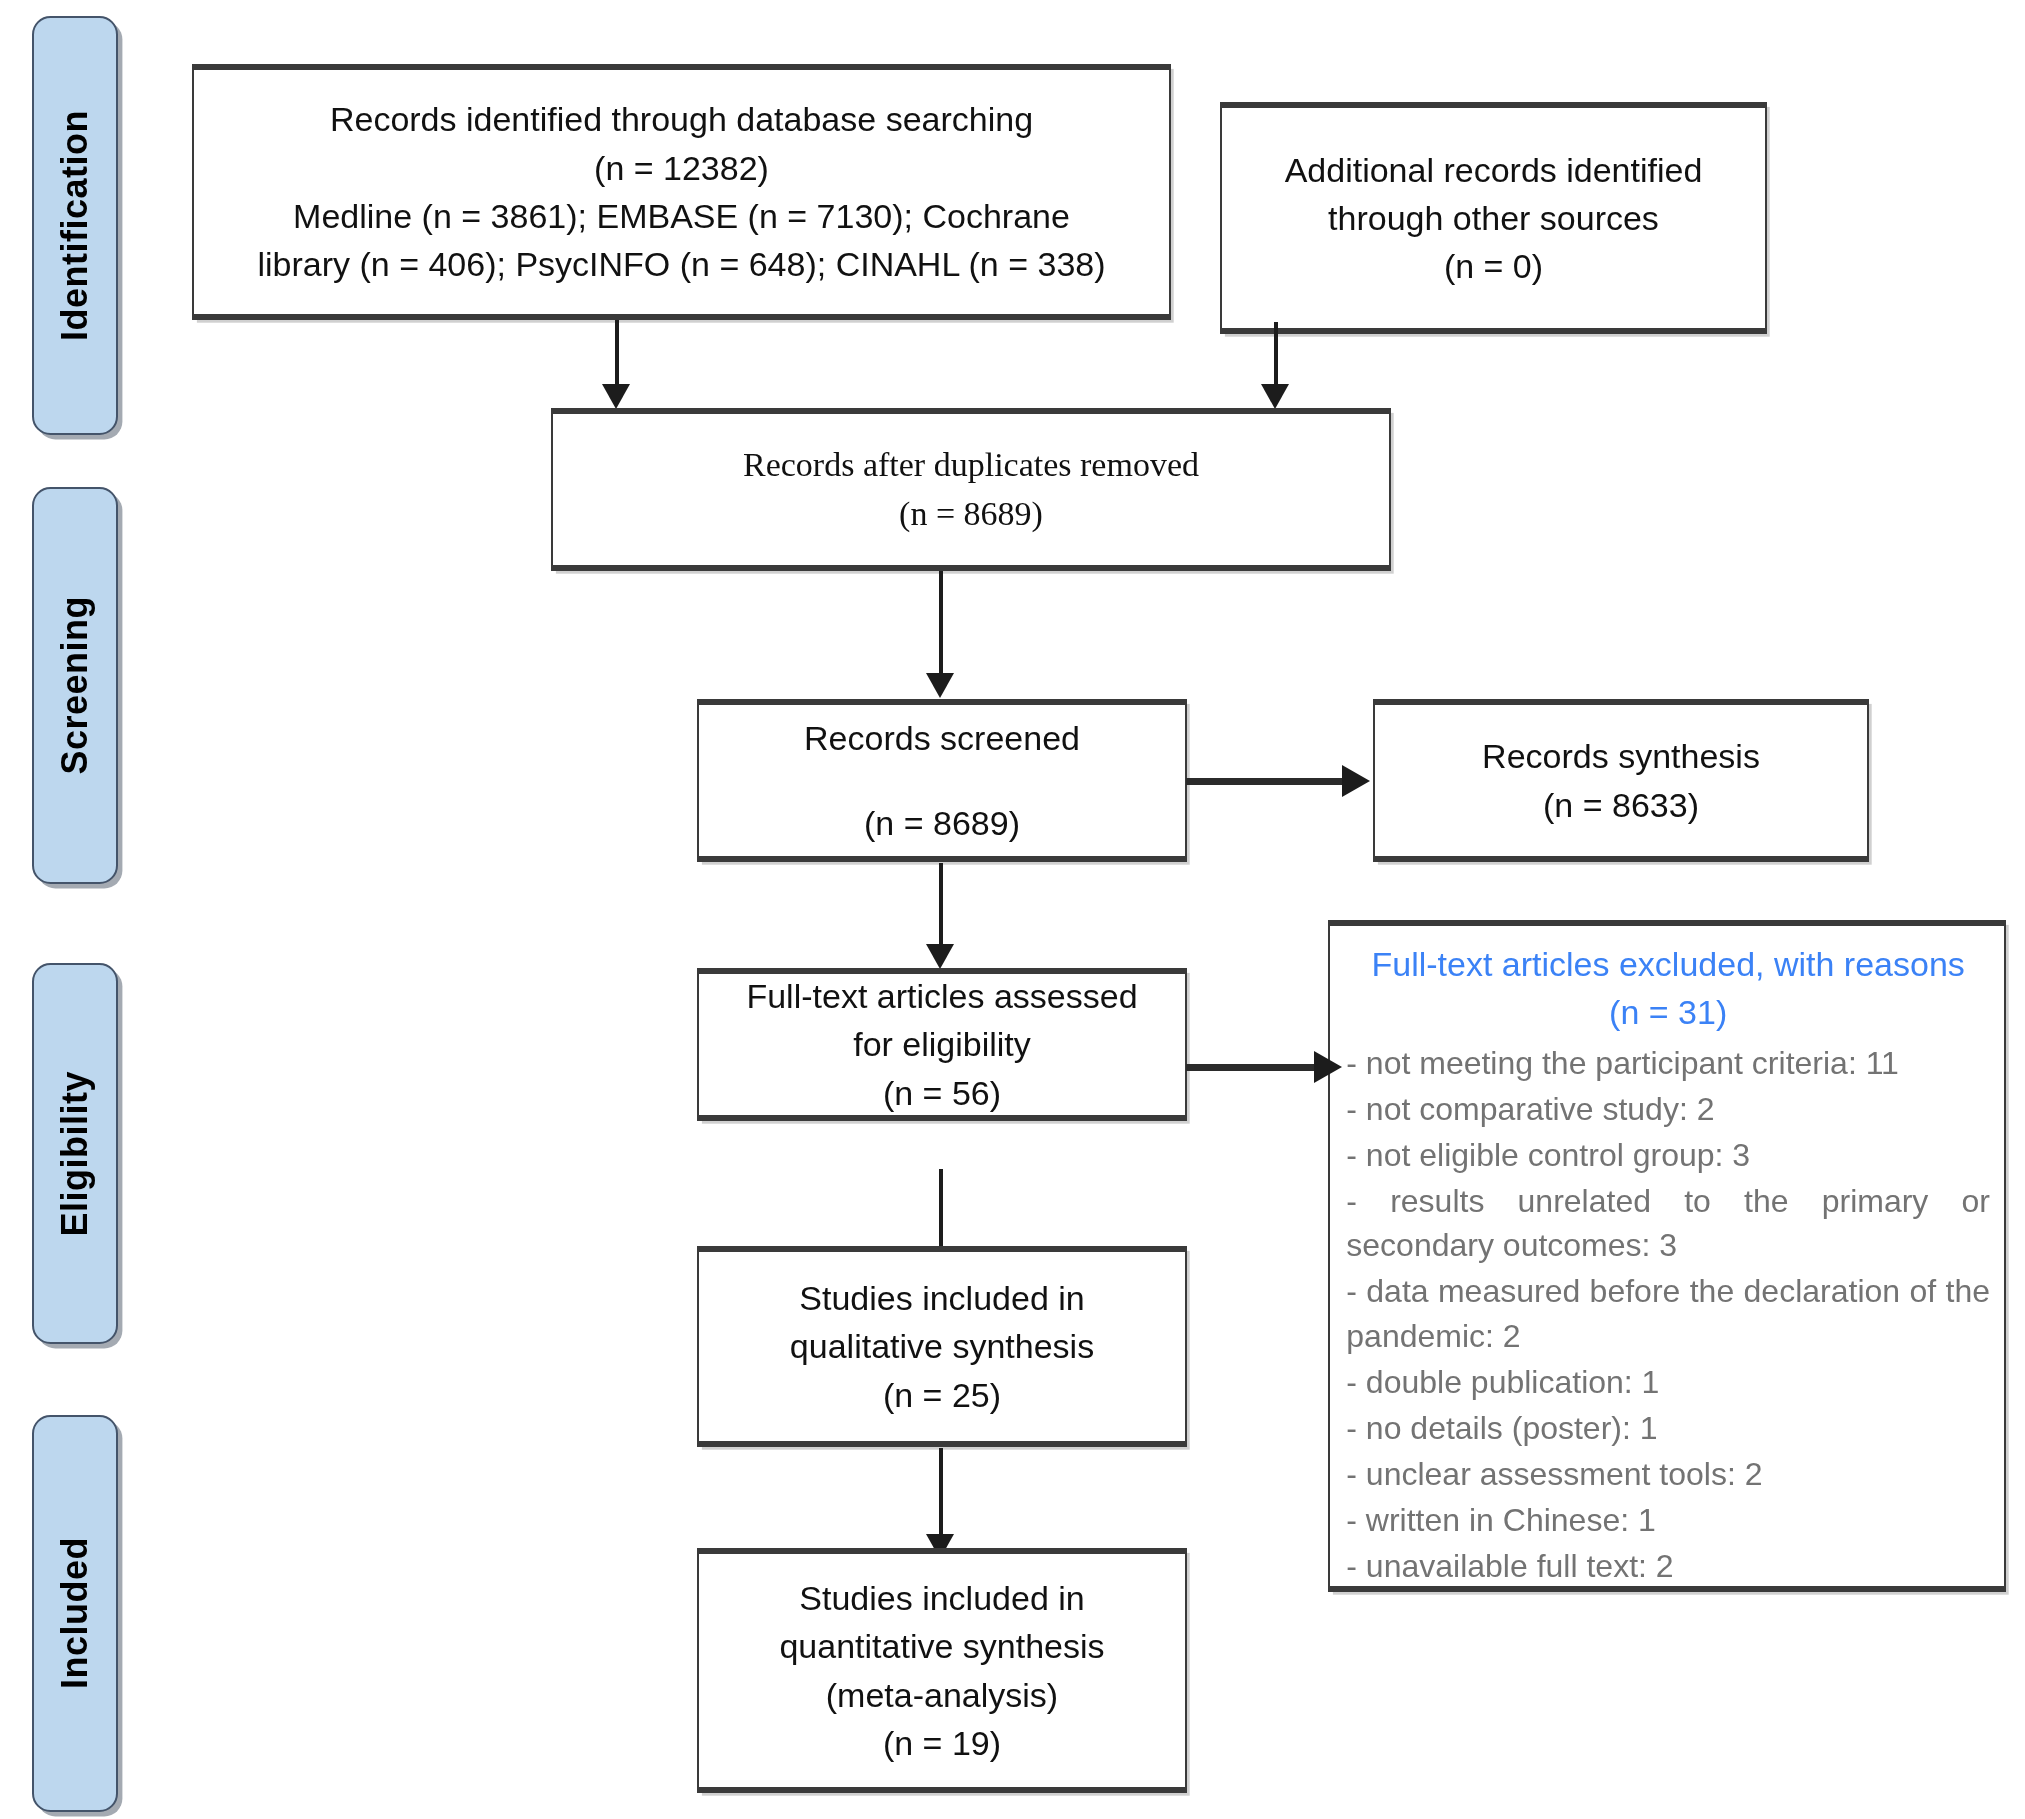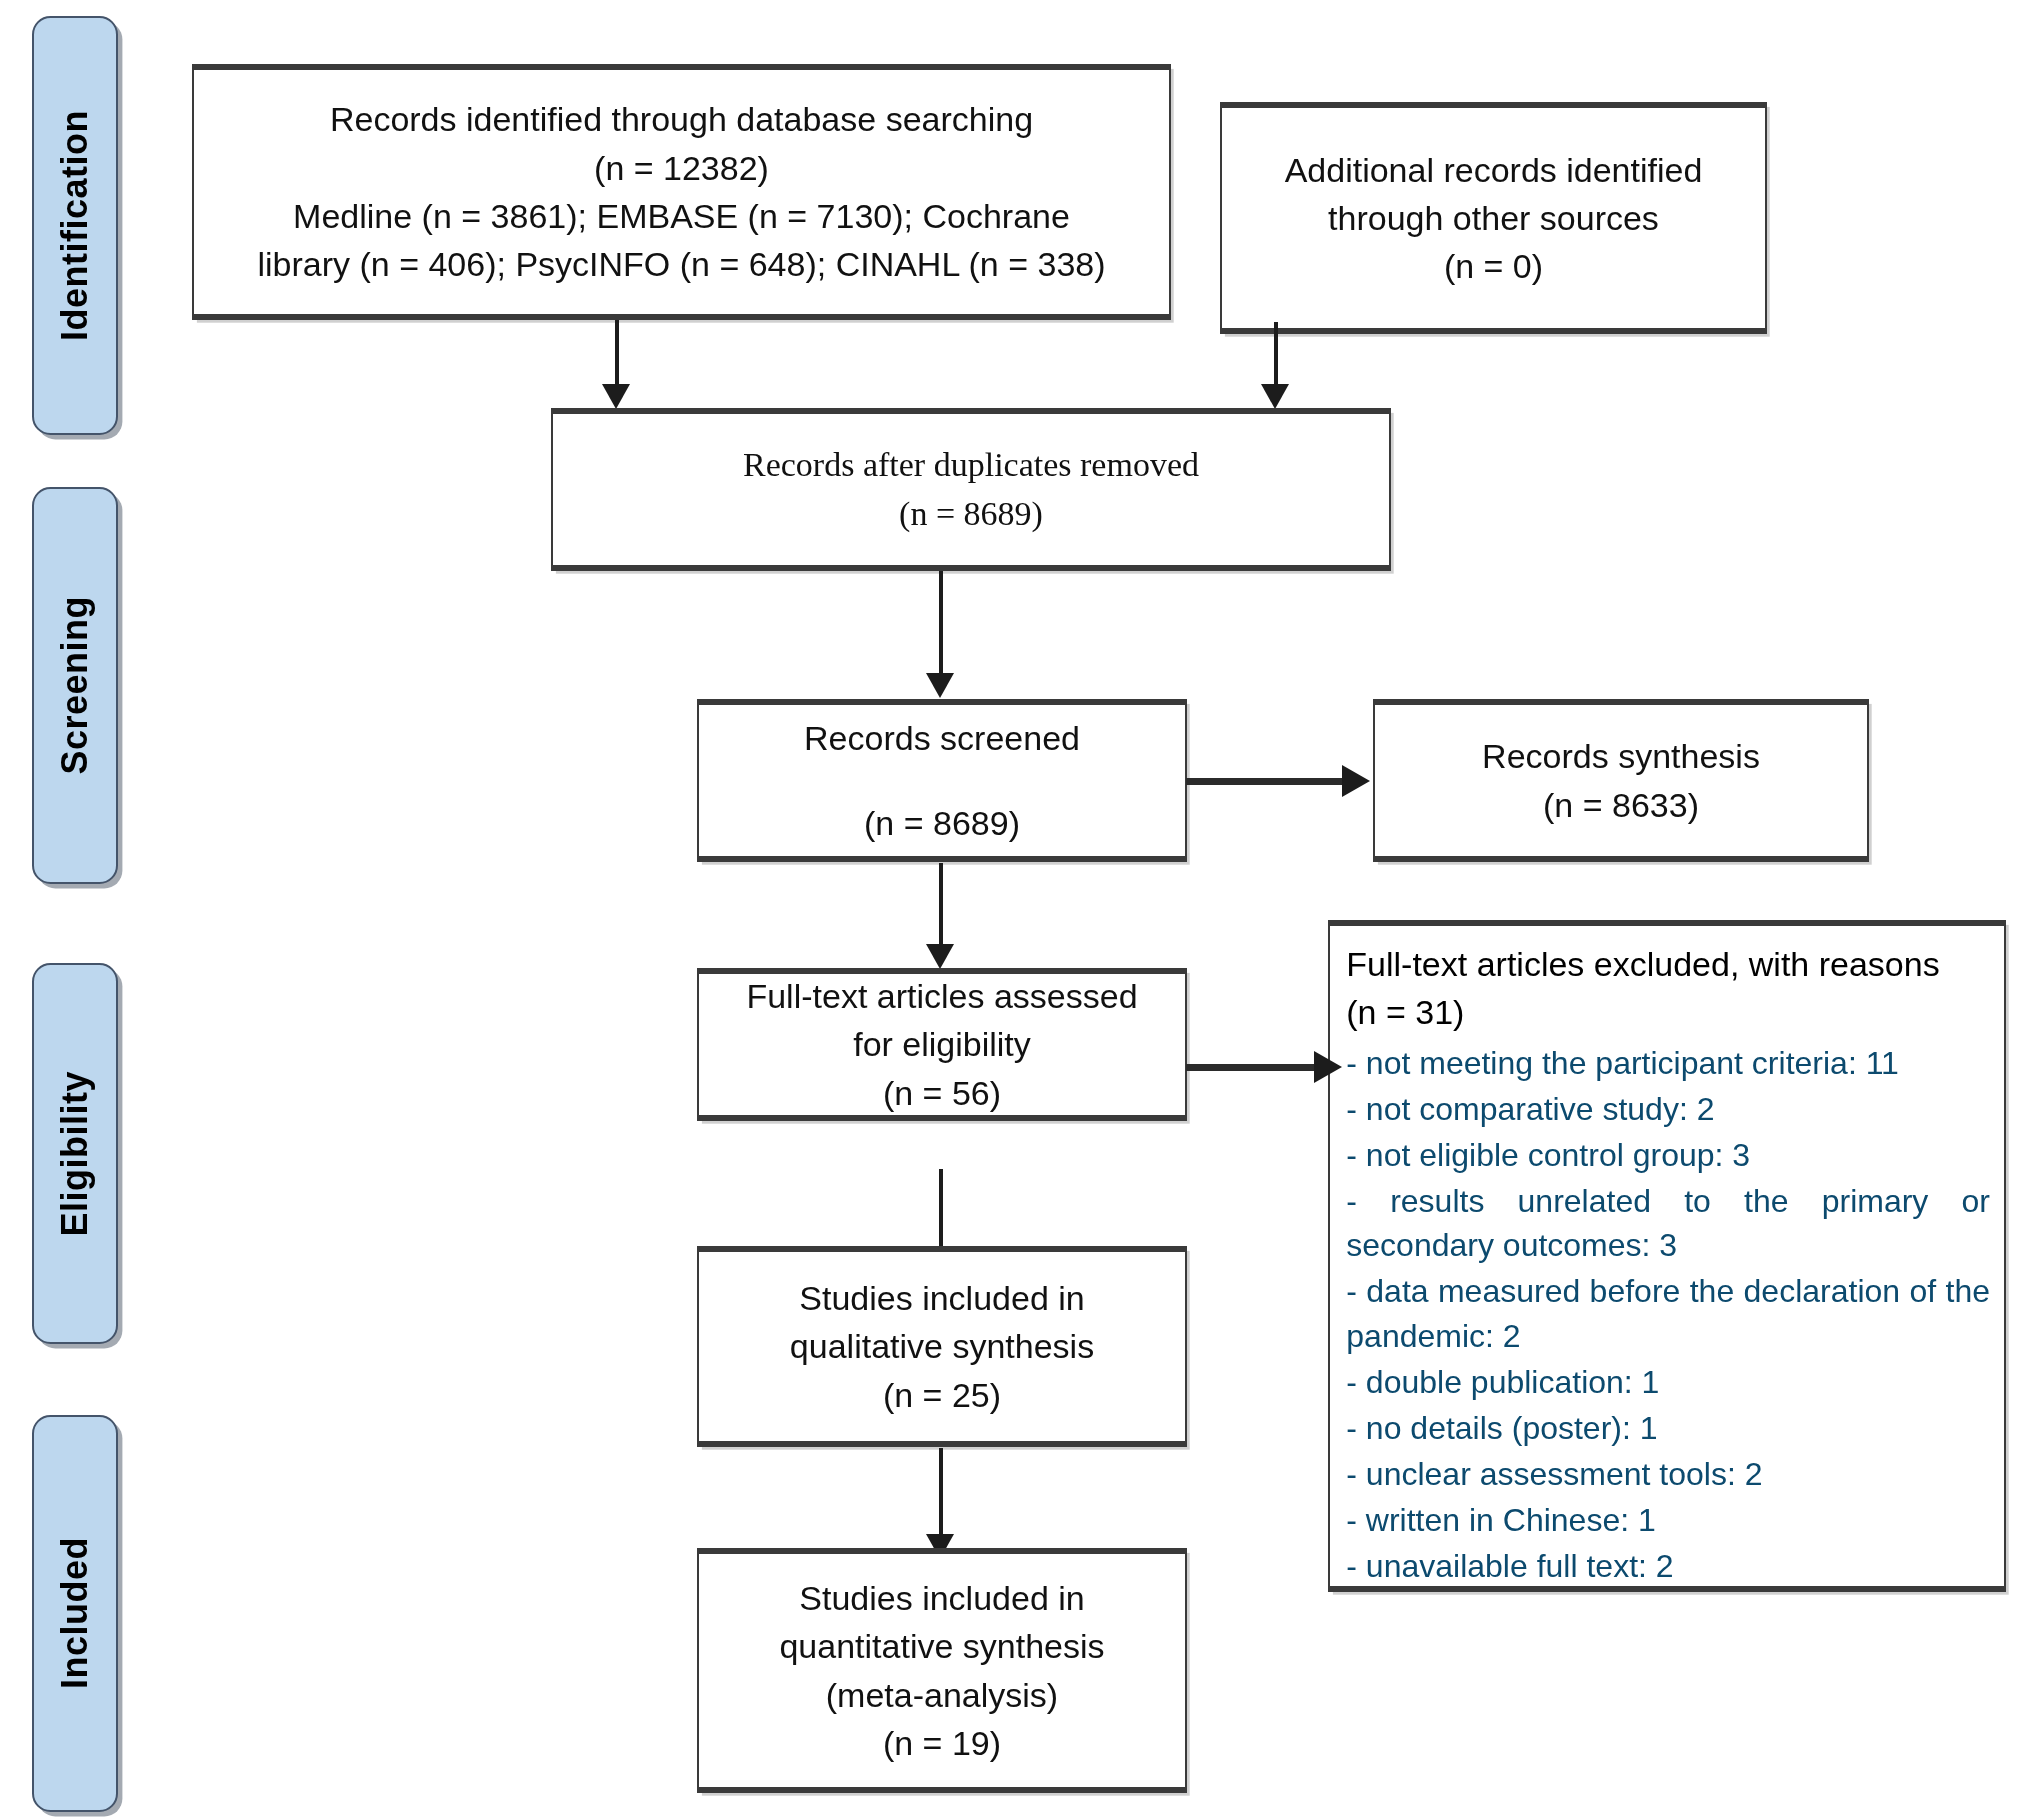--- a/index.html
+++ b/index.html
@@ -74,33 +74,33 @@
     border-bottom-width: 6px;
     box-sizing: border-box;
     box-shadow: 3.8px 3.8px 0 -1.1px rgba(120,120,120,0.35);
     padding: 14px 14px 14px 16.3px;
     display: flex;
     flex-direction: column;
   }
   .reasons-box .rhead {
     font-size: 34px;
     line-height: 1.42;
-    text-align: left;
-    color: #000000;
+    text-align: center;
+    color: #3b82f6;
     white-space: nowrap;
   }
   .reasons-box .rlist {
     margin-top: 4.4px;
   }
   .reasons-box .ritem {
     font-size: 32px;
     line-height: 1.40;
     text-align: justify;
     text-align-last: left;
-    color: #0c4a6e;
+    color: #737373;
     margin-bottom: 1.1px;
   }
 
   
   .vline {
     position: absolute;
     width: 3.8px;
     background: #1c1c1c;
   }
   .hline {

